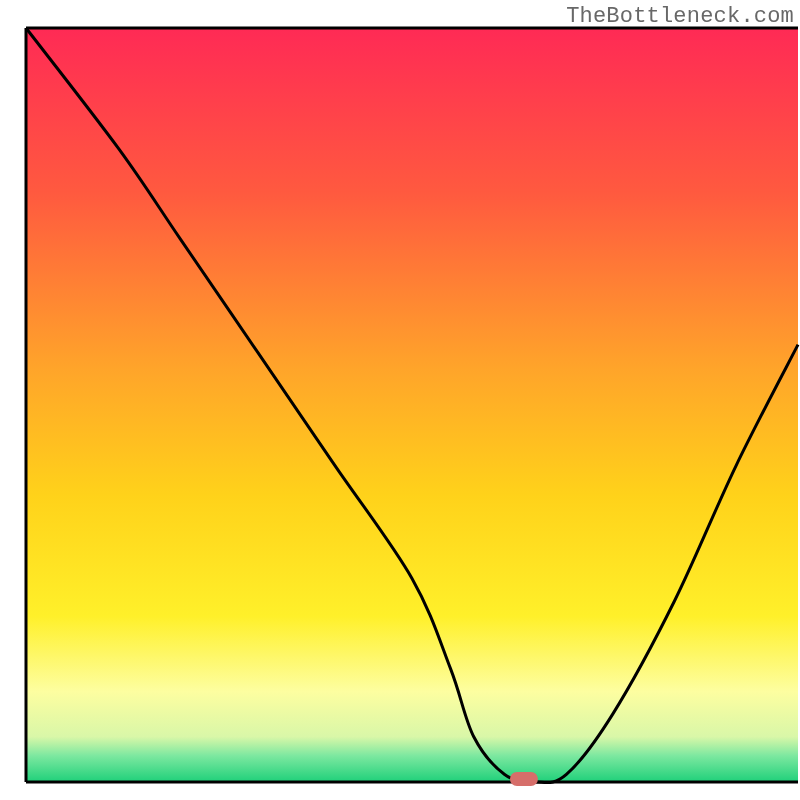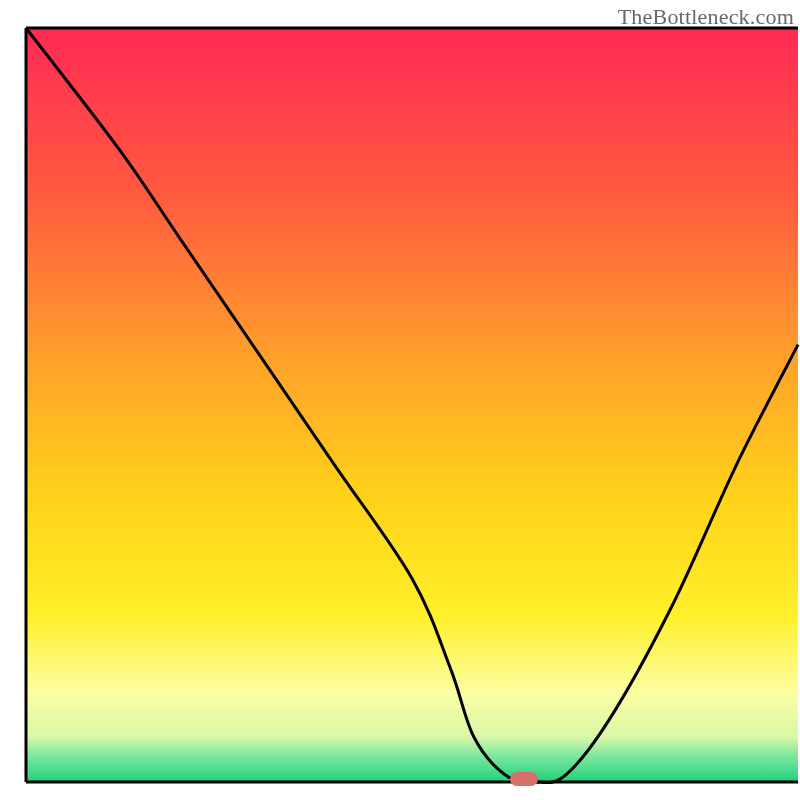--- a/index.html
+++ b/index.html
@@ -12,21 +12,21 @@
   }
   .stage {
     position: relative;
     width: 800px;
     height: 800px;
   }
   .watermark {
     position: absolute;
     top: 4px;
     right: 6px;
-    font-family: Liberation Serif, serif;
+    font-family: Liberation Mono, monospace;
     font-size: 22px;
     color: #686868;
     font-weight: 500;
     letter-spacing: 0.2px;
   }
   svg {
     display: block;
   }
 </style>
 </head>

